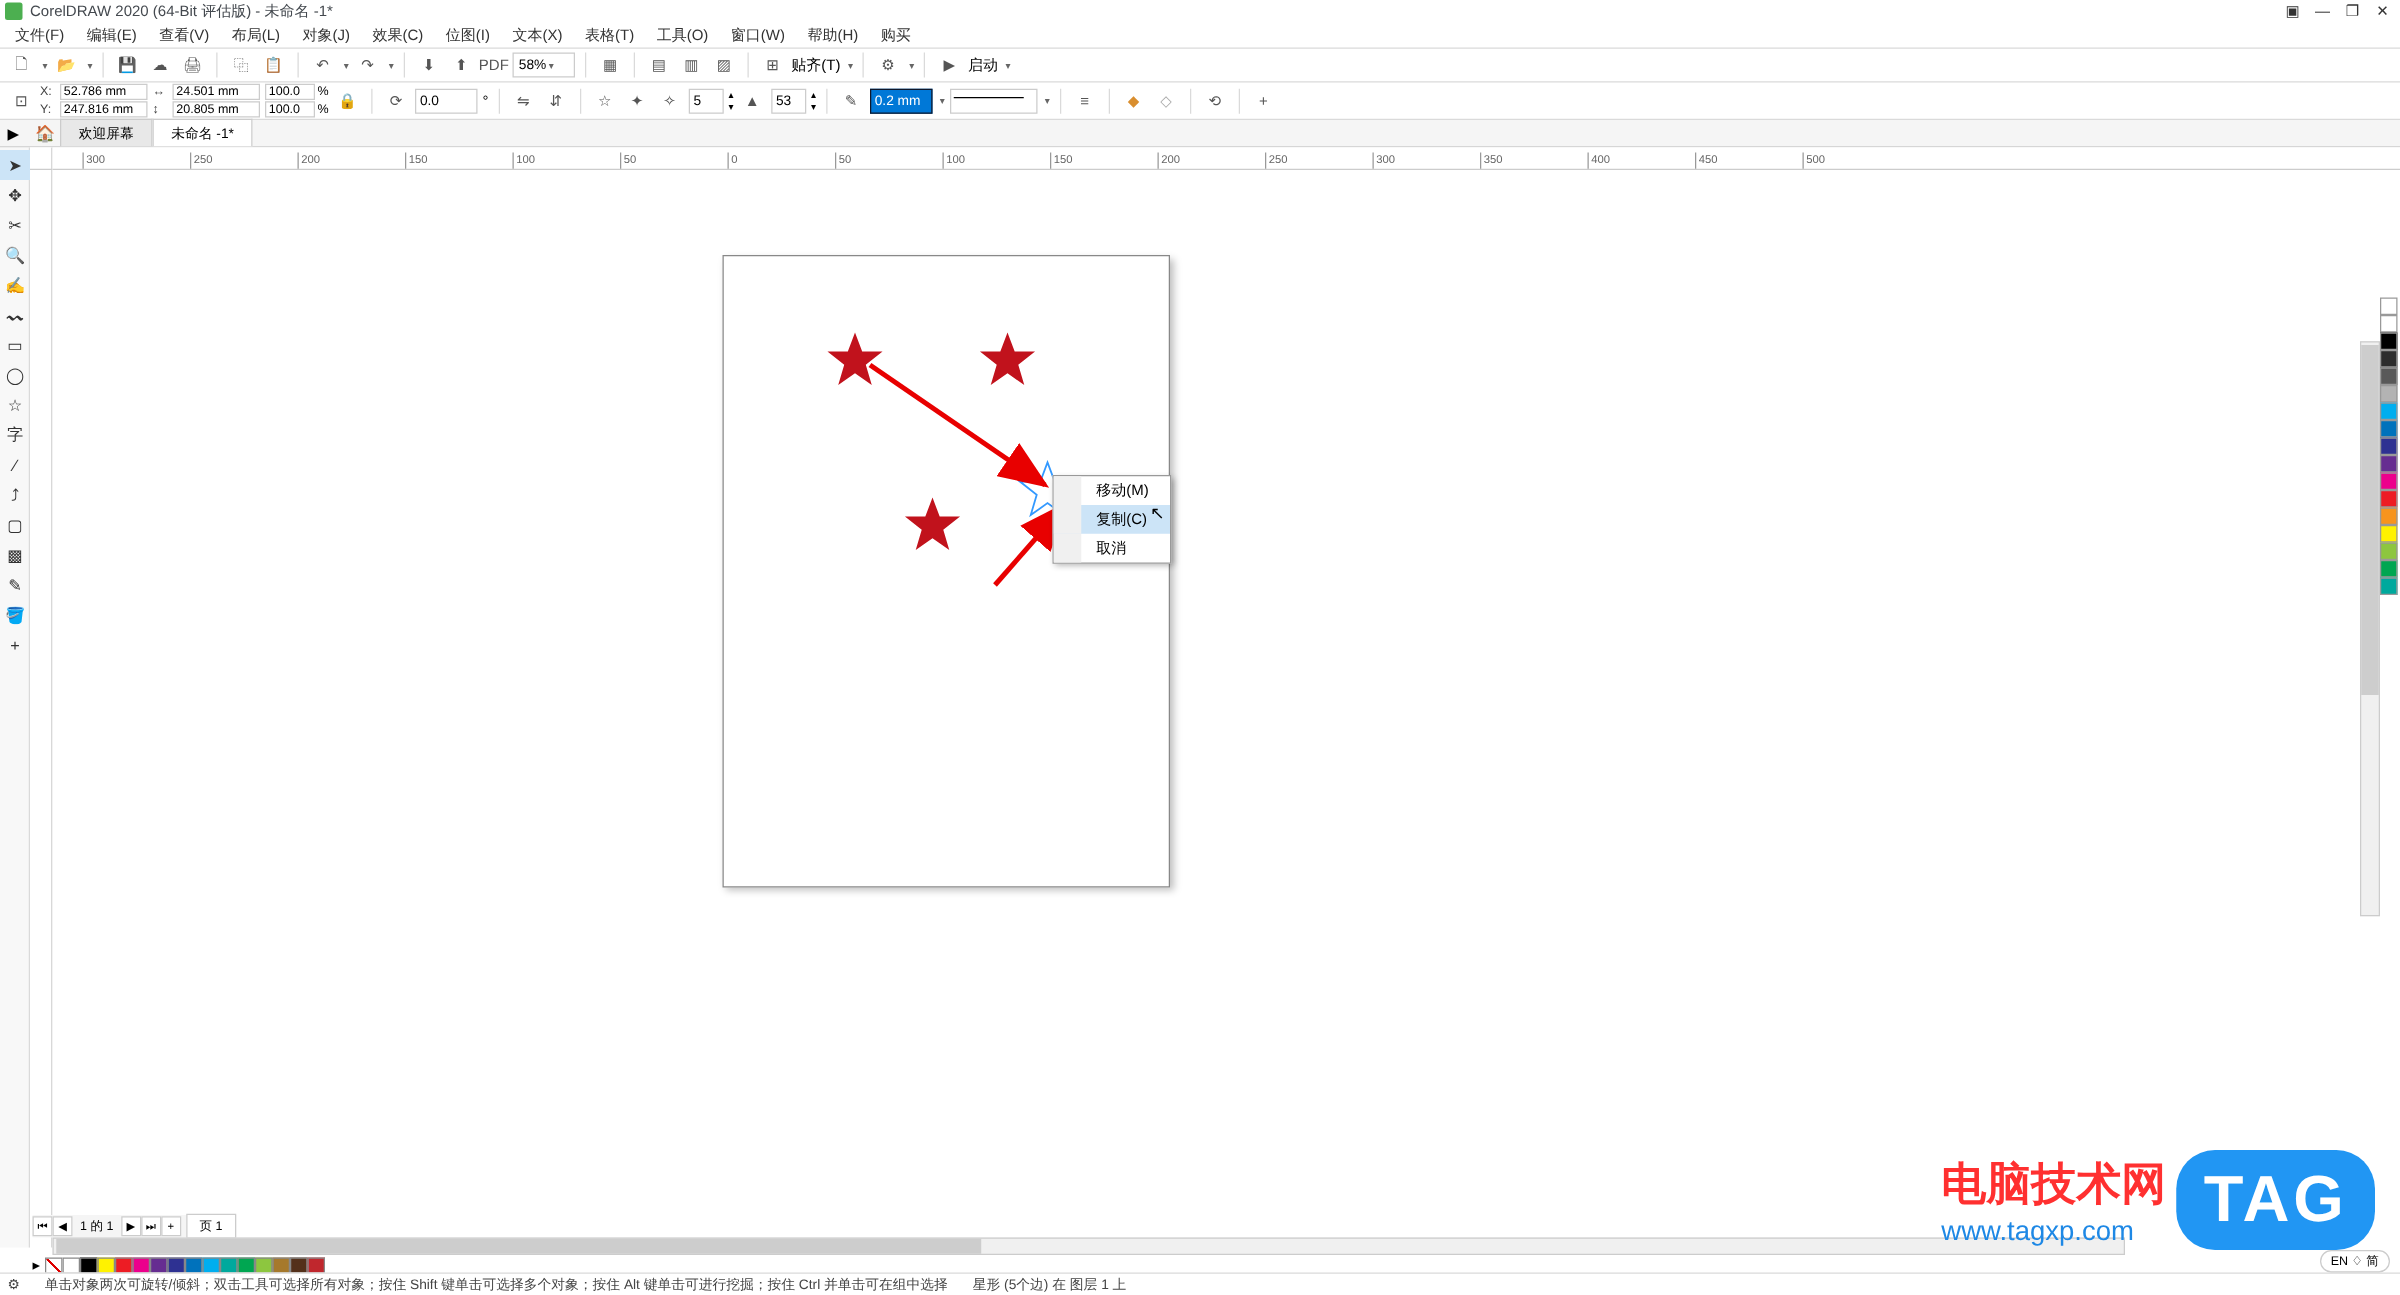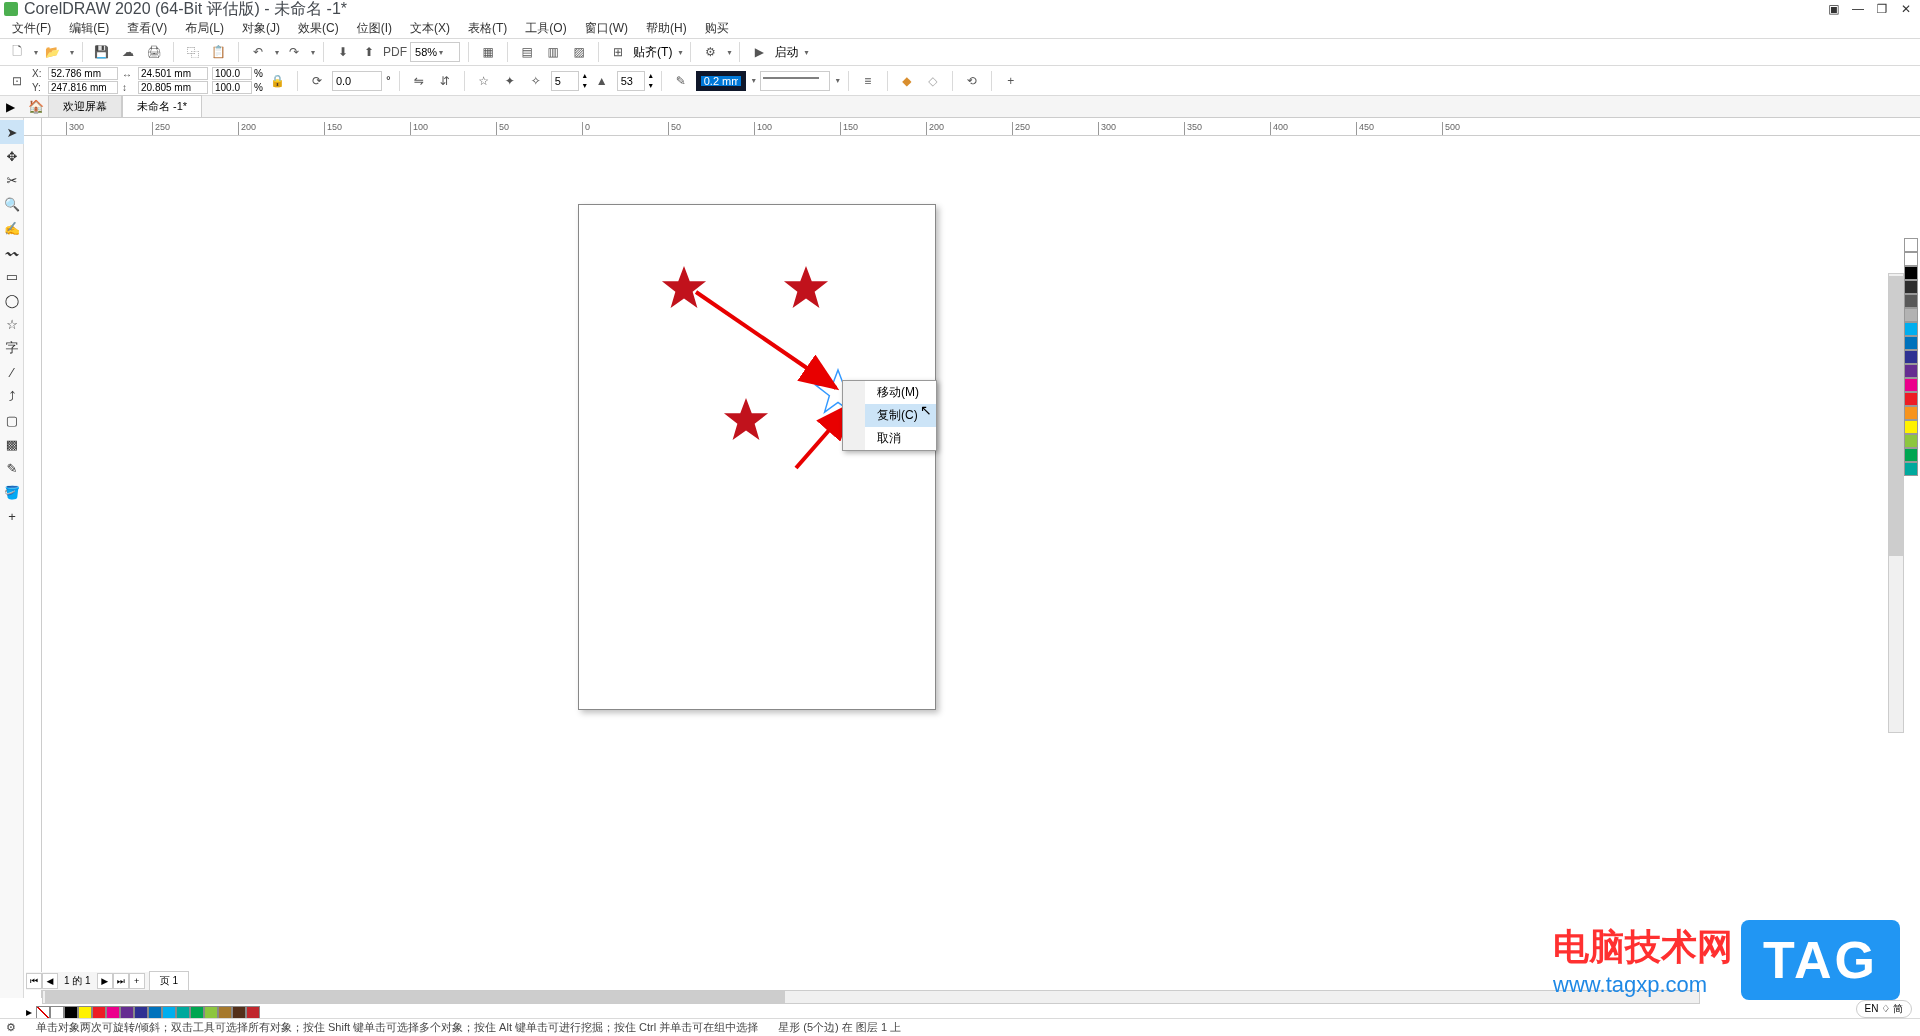--- a/index.html
+++ b/index.html
@@ -1,38 +1,38 @@
 <!DOCTYPE html>
 <html><head>
 <meta charset="utf-8">
 <style>
 * { margin: 0; padding: 0; box-sizing: border-box; font-family: "Microsoft YaHei", Arial, sans-serif; }
 body { background: #fff; overflow: hidden; width: 1920px; height: 1036px; font-size: 12px; }
 
 .title-bar { height: 18px; background: #fff; display: flex; align-items: center; padding: 0 4px; }
 .title-bar .logo { width: 14px; height: 14px; background: #4caf50; border-radius: 2px; margin-right: 6px; }
-.title-bar .title { flex: 1; font-size: 16px; color: #44494f; }
+.title-bar .title { flex: 1; font-size: 12px; color: #44494f; }
 .title-bar .wbtn { width: 20px; height: 14px; display: flex; align-items: center; justify-content: center; margin-left: 4px; color: #333; cursor: pointer; }
 
 .menu-bar { height: 20px; display: flex; align-items: center; padding: 0 4px; gap: 2px; }
 .menu-bar .menu-item { padding: 2px 8px; font-size: 12px; color: #333; cursor: pointer; }
 
 .toolbar1 { height: 28px; border-top: 1px solid #dadada; border-bottom: 1px solid #dadada; display: flex; align-items: center; padding: 0 6px; gap: 4px; }
 .tb-btn { width: 22px; height: 22px; display: flex; align-items: center; justify-content: center; cursor: pointer; color: #555; border-radius: 2px; }
 .tb-sep { width: 1px; height: 20px; background: #dadada; margin: 0 4px; }
 .tb-dropdown { border: 1px solid #ccc; height: 20px; padding: 0 4px; font-size: 11px; display: flex; align-items: center; min-width: 50px; background: #fff; }
 .tb-caret { font-size: 8px; color: #666; margin-left: 2px; }
 
 .toolbar2 { height: 30px; border-bottom: 1px solid #dadada; display: flex; align-items: center; padding: 0 6px; gap: 4px; }
 .coord-group { display: flex; flex-direction: column; font-size: 10px; gap: 1px; }
 .coord-row { display: flex; align-items: center; gap: 2px; }
 .coord-label { width: 14px; color: #444; }
 .coord-input { border: 1px solid #ccc; width: 70px; height: 13px; font-size: 10px; padding: 0 2px; }
 .small-input { border: 1px solid #ccc; width: 55px; height: 20px; font-size: 11px; padding: 0 3px; }
-.highlight-input { background: #0078d7; color: #fff; border: 5px solid #0f172a; }
+.highlight-input { background: #0078d7; color: #fff; border: 1px solid #0f172a; }
 .wide-dropdown { border: 1px solid #ccc; height: 20px; width: 70px; background: #fff; }
 
 .tab-bar { height: 22px; background: #f5f5f5; display: flex; align-items: flex-end; padding-left: 24px; border-bottom: 1px solid #ccc; position: relative; }
 .tab-bar .home-icon { position: absolute; left: 28px; top: 3px; color: #555; font-size: 13px; }
 .doc-tab { padding: 3px 14px; font-size: 11px; border: 1px solid #ccc; border-bottom: none; background: #fff; margin-right: 0px; cursor: pointer; }
 .doc-tab.inactive { background: #e8e8e8; }
 
 .main-area { display: flex; height: 880px; position: relative; }
 .tool-panel { width: 24px; background: #f8f8f8; border-right: 1px solid #dadada; display: flex; flex-direction: column; padding-top: 2px; }
 .tool-btn { width: 24px; height: 24px; display: flex; align-items: center; justify-content: center; cursor: pointer; color: #333; font-size: 13px; }
@@ -66,21 +66,21 @@
 .page-nav .page-info { padding: 0 6px; }
 .page-nav .page-tab { padding: 2px 10px; background: #fff; border: 1px solid #ccc; margin-left: 4px; }
 
 .color-row { position: absolute; bottom: 16px; left: 26px; display: flex; align-items: center; height: 16px; }
 .color-row .sw { width: 14px; height: 13px; border: 1px solid #888; cursor: pointer; }
 
 .status-bar { position: absolute; bottom: 0; left: 0; right: 0; height: 18px; background: #fff; border-top: 1px solid #dadada; display: flex; align-items: center; font-size: 11px; padding: 0 6px; color: #444; gap: 20px; }
 .status-right { position: absolute; right: 8px; bottom: 18px; display: flex; align-items: center; gap: 8px; font-size: 11px; }
 .lang-badge { border: 1px solid #ccc; border-radius: 10px; padding: 1px 8px; font-size: 10px; }
 .watermark-wrap { position: absolute; right: 20px; bottom: 36px; display: flex; align-items: center; gap: 8px; pointer-events: none; }
-.wm-tag { background: #2196f3; color: #fff; font-size: 52px; font-weight: bold; padding: 10px 22px; border-radius: 8px; letter-spacing: 3px; }
+.wm-tag { background: #2196f3; color: #fff; font-size: 52px; font-weight: bold; padding: 10px 22px; border-radius: 31px; letter-spacing: 3px; }
 .wm-text .t1 { font-size: 36px; font-weight: bold; color: #ff3030; }
 .wm-text .t2 { font-size: 22px; color: #1e88e5; }
 </style>
 </head>
 <body>
 
 <div class="title-bar">
   <div class="logo"></div>
   <div class="title">CorelDRAW 2020 (64-Bit 评估版) - 未命名 -1*</div>
   <div class="wbtn">▣</div>

